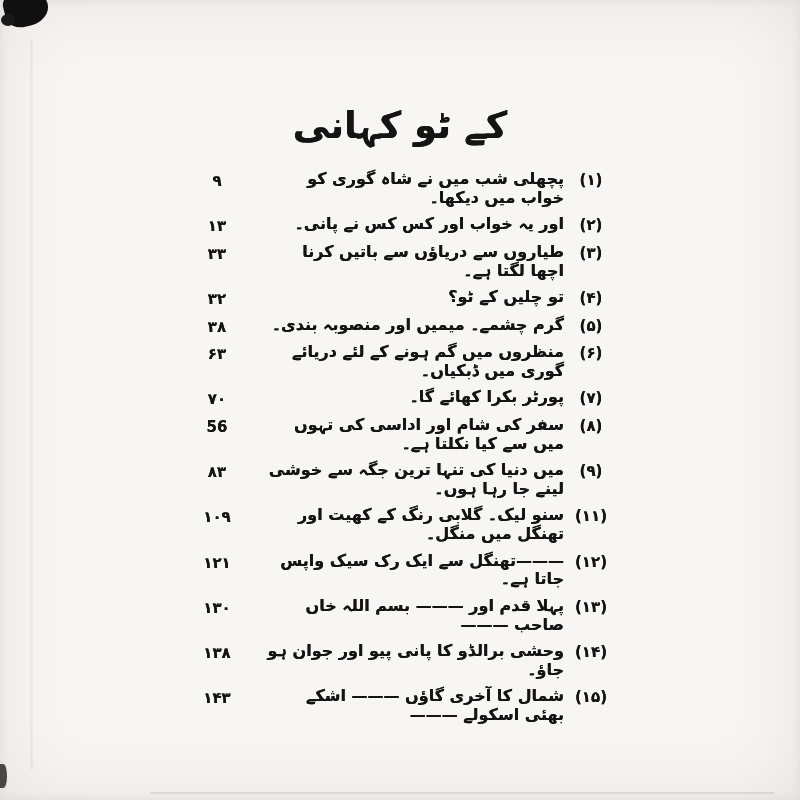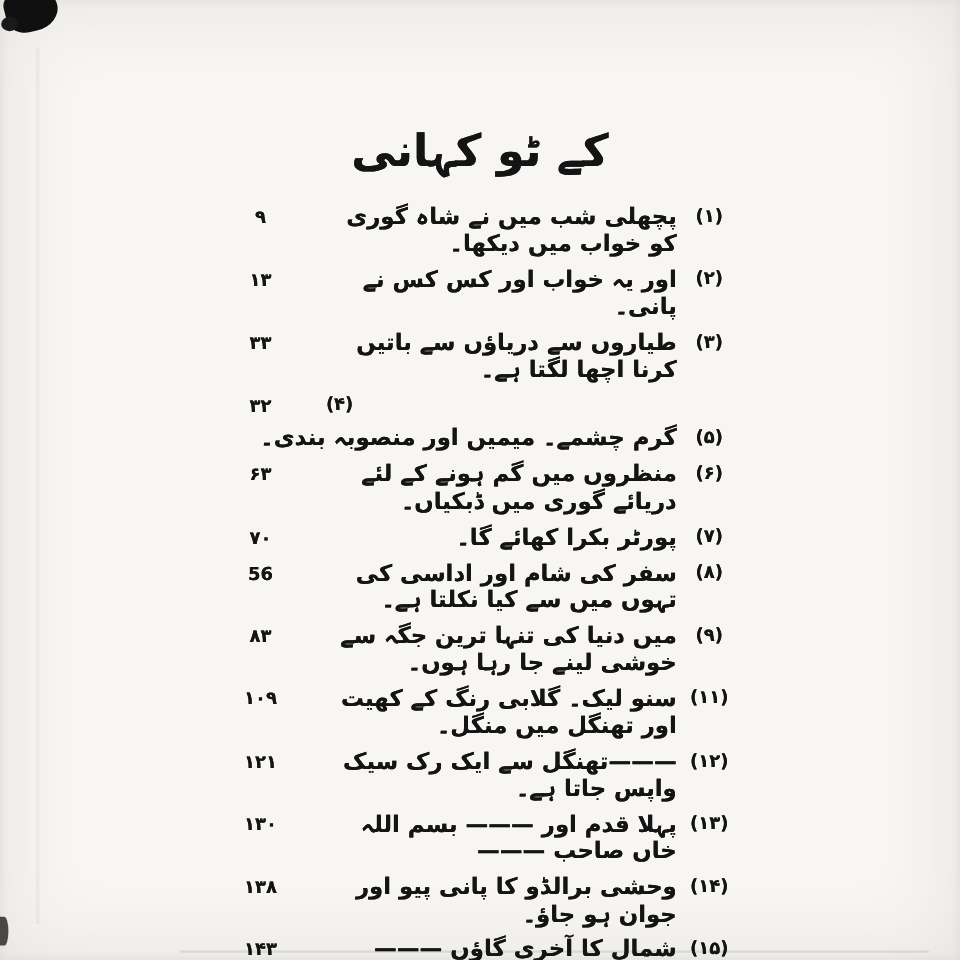--- a/index.html
+++ b/index.html
@@ -52,21 +52,21 @@
   }
   .pagecol{
     width:78px;flex:0 0 78px;
     display:flex;justify-content:center;align-items:flex-start;
     direction:rtl;
     font-size:15px;font-weight:bold;padding-top:2px;
     text-shadow:0 0 .4px #222;
   }
   .textcol{
     flex:1 1 auto;direction:rtl;text-align:right;
-    font-size:19px;font-weight:bold;line-height:1.18;
+    font-size:16px;font-weight:bold;line-height:1.18;
     padding-left:10px;
     text-shadow:0 0 .4px #222;
   }
   .numcol{
     width:54px;flex:0 0 54px;direction:rtl;text-align:center;
     font-size:15px;font-weight:bold;padding-top:1px;
     text-shadow:0 0 .4px #222;
   }
 </style>
 </head>
@@ -101,24 +101,28 @@
   <div class="row">
     <div class="pagecol">۳۳</div>
     <div class="textcol">
       <span class="main">طیاروں سے دریاؤں سے باتیں کرنا اچھا لگتا ہے۔</span>
     </div>
     <div class="numcol">(۳)</div>
   </div>
 
   <div class="row">
     <div class="pagecol">۳۲</div>
+    <div class="textcol">
+      <span class="main">تو چلیں کے ٹو؟</span>
+    </div>
     <div class="numcol">(۴)</div>
   </div>
 
   <div class="row">
+    <div class="pagecol">۳۸</div>
     <div class="textcol">
       <span class="main">گرم چشمے۔ میمیں اور منصوبہ بندی۔</span>
     </div>
     <div class="numcol">(۵)</div>
   </div>
 
   <div class="row">
     <div class="pagecol">۶۳</div>
     <div class="textcol">
       <span class="main">منظروں میں گم ہونے کے لئے دریائے گوری میں ڈبکیاں۔</span>

